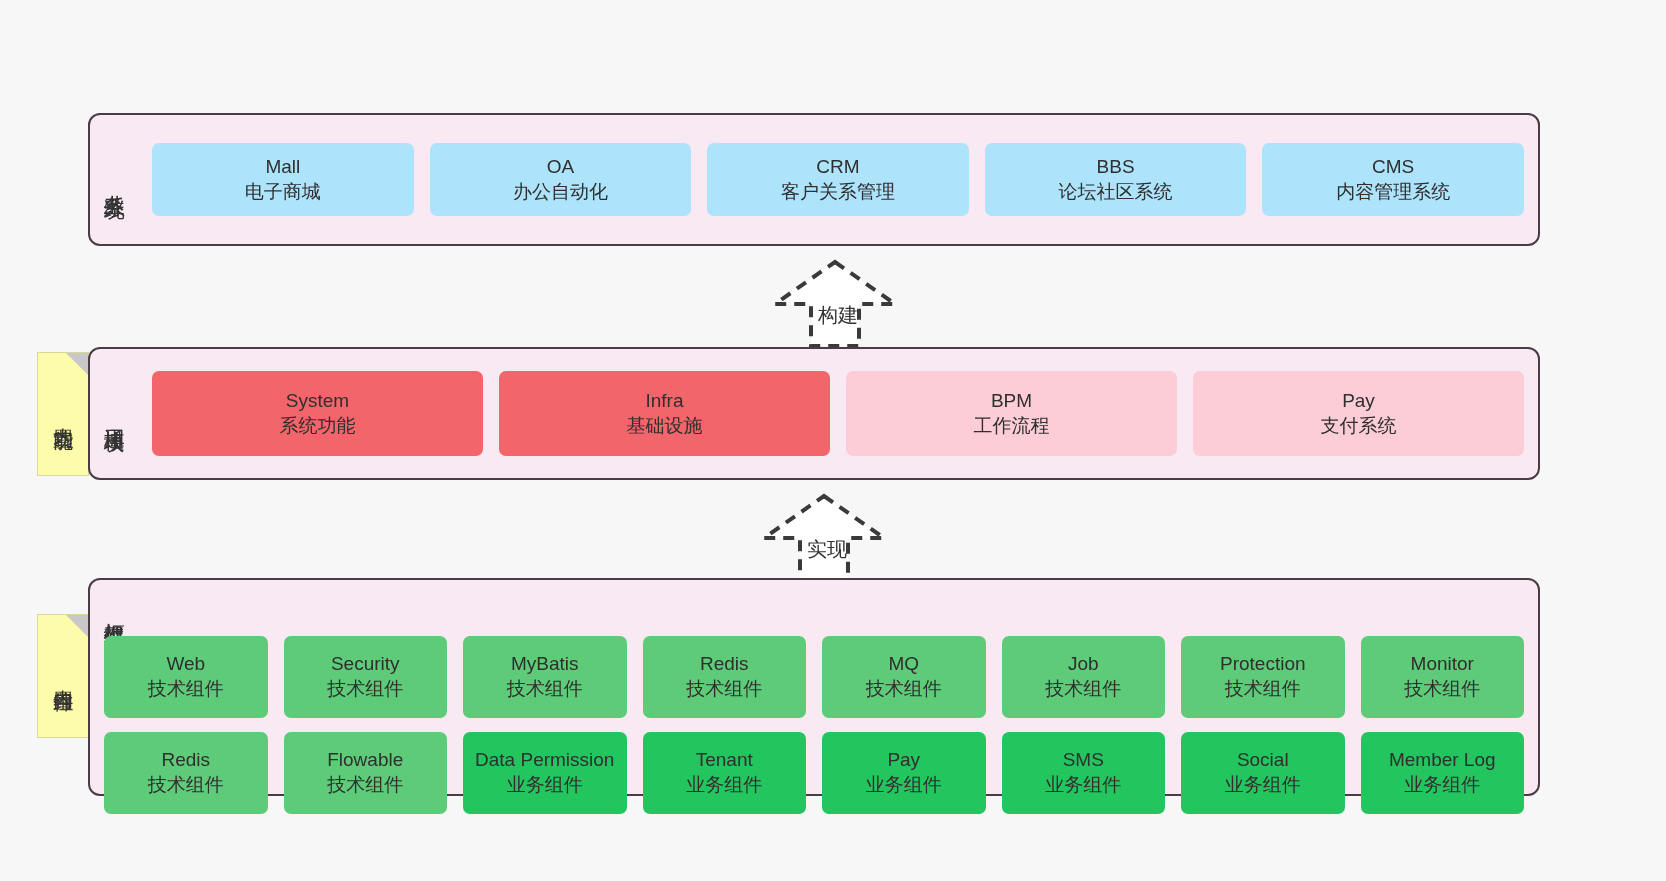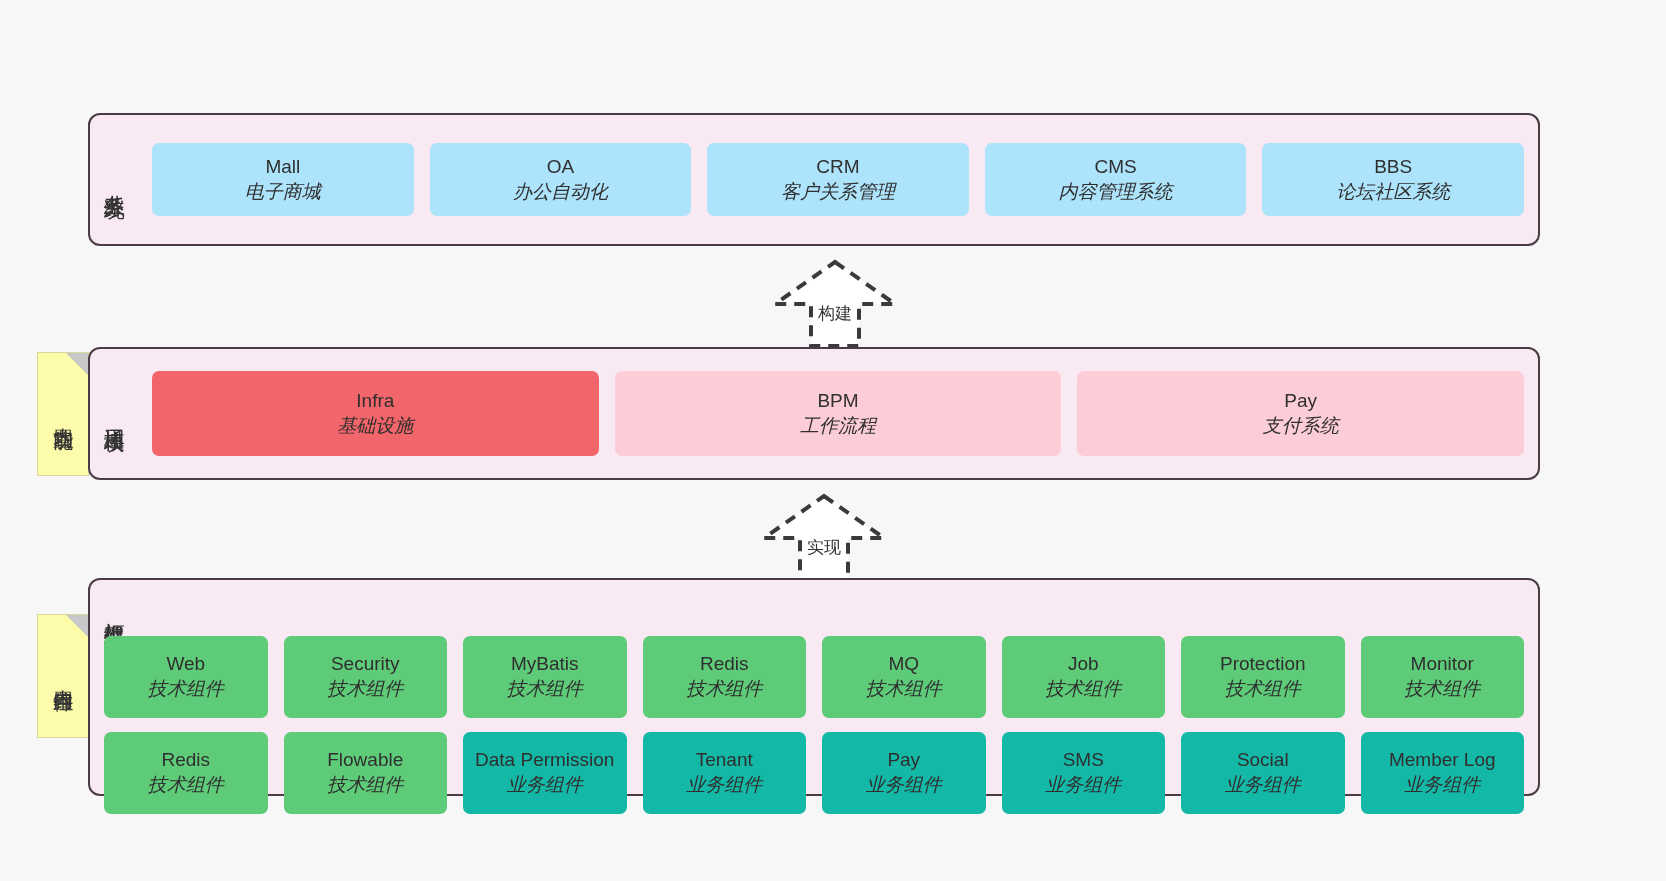--- a/index.html
+++ b/index.html
@@ -66,37 +66,37 @@
     align-items: center;
     justify-content: center;
     text-align: center;
     font-size: 19px;
     line-height: 1.30;
     color: #2f2f2f;
     box-sizing: border-box;
     padding: 6px 4px;
   }
   .node .n-name { display: block; }
-  .node .n-sub  { display: block; font-style: italic; }
+  .node .n-sub  { display: block; }
 
   
   #layer-business { left: 88px; top: 113px; width: 1452px; height: 133px; }
   #layer-business .node { height: 73px; background: #ade3fb; }
 
   
   #layer-modules { left: 88px; top: 347px; width: 1452px; height: 133px; }
   #layer-modules .node { height: 85px; }
   .c-red   { background: #f2656a; }
   .c-pink  { background: #fccdd6; }
 
   
   #layer-framework { left: 88px; top: 578px; width: 1452px; height: 218px; flex-direction: column; }
   #layer-framework .node { height: 82px; }
   .c-green       { background: #5ecb79; }
-  .c-lightgreen  { background: #14b8a6; }
+  .c-lightgreen  { background: #22c55e; }
 
   
   .sticky {
     position: absolute;
     width: 52px;
     background: #fdfcaa;
     border: 1px solid #d9d89a;
     box-sizing: border-box;
     display: flex;
     align-items: center;
@@ -119,21 +119,21 @@
     border-left: 22px solid transparent;
     border-top: 22px solid #c8c8c8;
   }
   #sticky-functions  { left: 37px; top: 352px; height: 124px; }
   #sticky-components { left: 37px; top: 614px; height: 124px; }
 
   
   .arrow-group { position: absolute; }
   .arrow-label {
     position: absolute;
-    font-size: 17px;
+    font-size: 20px;
     color: #333;
     background: transparent;
     white-space: nowrap;
   }
   svg { display: block; overflow: visible; }
 </style>
 </head>
 <body>
 
 <div id="canvas">
@@ -148,26 +148,26 @@
         </div>
         <div class="node">
           <span class="n-name">OA</span>
           <span class="n-sub">办公自动化</span>
         </div>
         <div class="node">
           <span class="n-name">CRM</span>
           <span class="n-sub">客户关系管理</span>
         </div>
         <div class="node">
+          <span class="n-name">BBS</span>
+          <span class="n-sub">论坛社区系统</span>
+        </div>
+        <div class="node">
           <span class="n-name">CMS</span>
           <span class="n-sub">内容管理系统</span>
-        </div>
-        <div class="node">
-          <span class="n-name">BBS</span>
-          <span class="n-sub">论坛社区系统</span>
         </div>
       </div>
     </div>
   </div>
 
   <div class="arrow-group" id="arrow-build" style="left:755px; top:258px; width:160px; height:90px;">
     <svg width="160" height="90" viewBox="0 0 160 90">
       <path d="M 80 4 L 140 46 L 104 46 L 104 88 L 56 88 L 56 46 L 20 46 Z" fill="#ffffff" stroke="#3a3a3a" stroke-width="4" stroke-dasharray="11,8" stroke-linejoin="miter"></path>
     </svg>
     <div class="arrow-label" style="left:63px; top:44px;">构建</div>
@@ -175,20 +175,24 @@
 
   <div class="sticky" id="sticky-functions">
     <span>内置功能</span>
   </div>
 
   <div class="layer" id="layer-modules">
     <div class="layer-title">通用模块</div>
     <div class="layer-body">
       <div class="node-row">
         <div class="node c-red">
+          <span class="n-name">System</span>
+          <span class="n-sub">系统功能</span>
+        </div>
+        <div class="node c-red">
           <span class="n-name">Infra</span>
           <span class="n-sub">基础设施</span>
         </div>
         <div class="node c-pink">
           <span class="n-name">BPM</span>
           <span class="n-sub">工作流程</span>
         </div>
         <div class="node c-pink">
           <span class="n-name">Pay</span>
           <span class="n-sub">支付系统</span>

